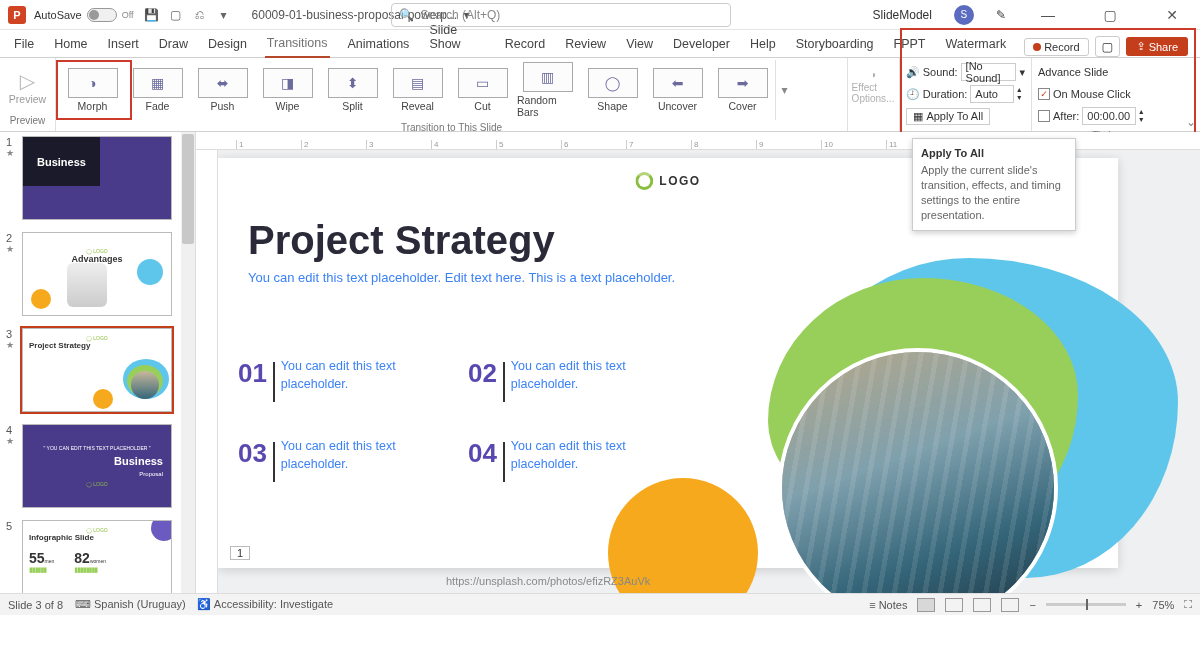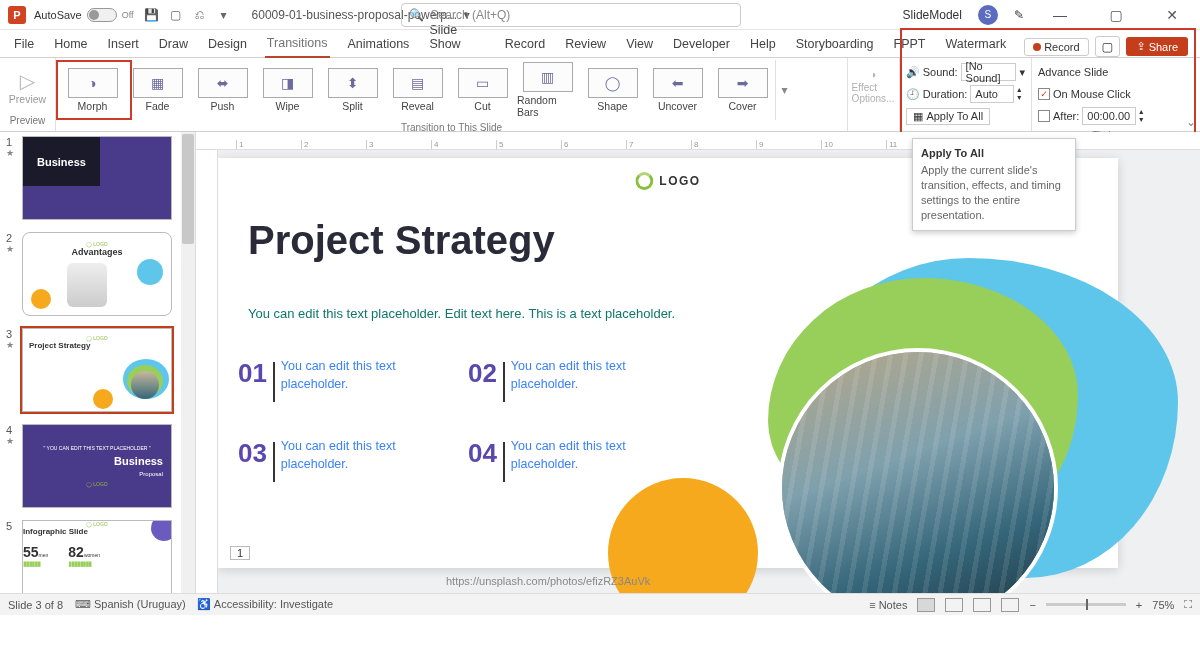--- a/index.html
+++ b/index.html
@@ -9,21 +9,21 @@
 .titlebar { height:30px; background:#fff; display:flex; align-items:center; padding:0 8px; border-bottom:1px solid #e5e5e5; }
 .app-icon { width:18px; height:18px; background:#d04424; border-radius:3px; color:#fff; display:flex; align-items:center; justify-content:center; font-size:11px; font-weight:bold; }
 .autosave-wrap { display:flex; align-items:center; margin-left:8px; gap:5px; font-size:11px; }
 .toggle { width:30px; height:14px; border:1px solid #999; border-radius:7px; position:relative; background:#f0f0f0; }
 .toggle::after { content:""; position:absolute; width:10px; height:10px; border-radius:50%; background:#999; top:1px; left:1px; }
 .qat { display:flex; gap:8px; margin-left:10px; }
 .qat-btn { width:16px; height:16px; display:flex; align-items:center; justify-content:center; color:#666; }
 .save-qat { color:#7b5bbf; }
 .doc-title { margin-left:20px; font-size:12px; color:#555; }
 .search-box { margin-left:auto; margin-right:auto; width:340px; height:24px; border:1px solid #ccc; border-radius:4px; display:flex; align-items:center; padding:0 8px; gap:6px; color:#888; font-size:12px; transform:translateX(-100px);}
-.titlebar-right { margin-left:auto; display:flex; align-items:center; gap:16px; }
+.titlebar-right { margin-left:auto; display:flex; align-items:center; gap:22px; }
 .user-badge { width:20px; height:20px; border-radius:50%; background:#5b6bc0; color:#fff; display:flex; align-items:center; justify-content:center; font-size:10px; }
 .win-btn { width:40px; height:28px; display:flex; align-items:center; justify-content:center; color:#555; font-size:14px; }
 
 
 .tabs { height:28px; display:flex; align-items:flex-end; padding:0 12px; gap:16px; font-size:12.5px; border-bottom:1px solid #d0d0d0; }
 .tab { padding:4px 2px 6px; cursor:pointer; color:#444; }
 .tab.active { color:#737373; border-bottom:2px solid #b7472a; margin-bottom:-1px; font-weight:500; }
 .tabs-right { margin-left:auto; display:flex; gap:6px; align-items:center; }
 .record-btn { border:1px solid #ccc; border-radius:3px; padding:2px 8px; font-size:11px; display:flex; align-items:center; gap:3px;}
 .record-dot{width:8px;height:8px;border-radius:50%;background:#c43e1c;}
@@ -71,21 +71,21 @@
 .ruler-v{width:22px;background:#fff;border-right:1px solid #ddd;}
 .slide-bg{flex:1;background:#eef0f2;display:flex;justify-content:flex-start;padding-top:8px;position:relative;overflow:hidden;}
 .slide{width:900px;height:410px;background:#fff;box-shadow:0 2px 10px rgba(0,0,0,.15);position:relative;}
 .url-note{position:absolute;left:250px;bottom:6px;font-size:11px;color:#888;}
 
 
 .logo-area{position:absolute;top:14px;left:50%;transform:translateX(-50%);display:flex;align-items:center;gap:6px;}
 .logo-ring{width:18px;height:18px;border:3px solid #8bbf3f;border-top-color:#b5d477;border-radius:50%;}
 .logo-txt{font-weight:700;font-size:12px;letter-spacing:1.5px;color:#333;}
 .slide h1{position:absolute;top:60px;left:30px;font-size:40px;font-weight:800;color:#2a2a38;}
-.subtitle{position:absolute;top:112px;left:30px;font-size:13px;color:#0f766e;margin-top:36px;}
+.subtitle{position:absolute;top:112px;left:30px;font-size:13px;color:#3b82f6;}
 .point{position:absolute;display:flex;align-items:flex-start;gap:6px;width:220px;}
 .point .num{font-size:26px;font-weight:800;color:#5a48b0;}
 .point .bar{width:2px;height:40px;background:#333;margin-top:4px;}
 .point .txt{font-size:12.5px;color:#3b82f6;line-height:1.4;}
 .p01{top:200px;left:20px;} .p02{top:200px;left:250px;}
 .p03{top:280px;left:20px;} .p04{top:280px;left:250px;}
 
 .blob-blue{position:absolute;right:-60px;top:100px;width:380px;height:320px;background:#5ec6ea;border-radius:45% 55% 40% 60% / 50% 45% 55% 50%;}
 .blob-green{position:absolute;right:40px;top:120px;width:310px;height:260px;background:#98cf5a;border-radius:50% 50% 40% 60% / 55% 45% 55% 45%;}
 .blob-yellow{position:absolute;right:360px;top:320px;width:150px;height:150px;background:#f6a91c;border-radius:50%;}
@@ -95,25 +95,25 @@
 
 
 .status{height:22px;background:#f3f3f3;border-top:1px solid #ddd;display:flex;align-items:center;padding:0 8px;font-size:11px;color:#555;gap:12px;}
 .status .right{margin-left:auto;display:flex;align-items:center;gap:10px;}
 .view-btn{width:18px;height:14px;border:1px solid #999;display:inline-block;}
 .zoom-track{width:80px;height:3px;background:#ccc;position:relative;}
 .zoom-track::after{content:"";position:absolute;left:50%;top:-4px;width:2px;height:11px;background:#666;}
 
 
 .t1{background:#4a3a8a;} .t1 .blk{position:absolute;left:0;top:0;width:52%;height:60%;background:#1a1a2a;color:#fff;display:flex;align-items:center;justify-content:center;font-weight:700;font-size:11px;}
-.t2{padding:8px;text-align:center;border-radius:8px;} .t2 .ttl{font-weight:700;font-size:9px;}
+.t2{padding:15px;text-align:center;} .t2 .ttl{font-weight:700;font-size:9px;}
 .t3{padding:6px;} .t3 .ttl{font-weight:700;font-size:8px;}
 .t3 .blobs{position:absolute;right:2px;bottom:2px;width:70px;height:50px;}
 .t4{background:#4a3a8a;color:#fff;display:flex;flex-direction:column;align-items:center;justify-content:center;gap:4px;}
-.t5{}
+.t5{padding:6px;}
 </style>
 </head>
 <body>
 
 <div class="titlebar">
   <div class="app-icon">P</div>
   <div class="autosave-wrap">
     <span>AutoSave</span>
     <span class="toggle"></span>
     <span style="font-size:9px;color:#888;">Off</span>

